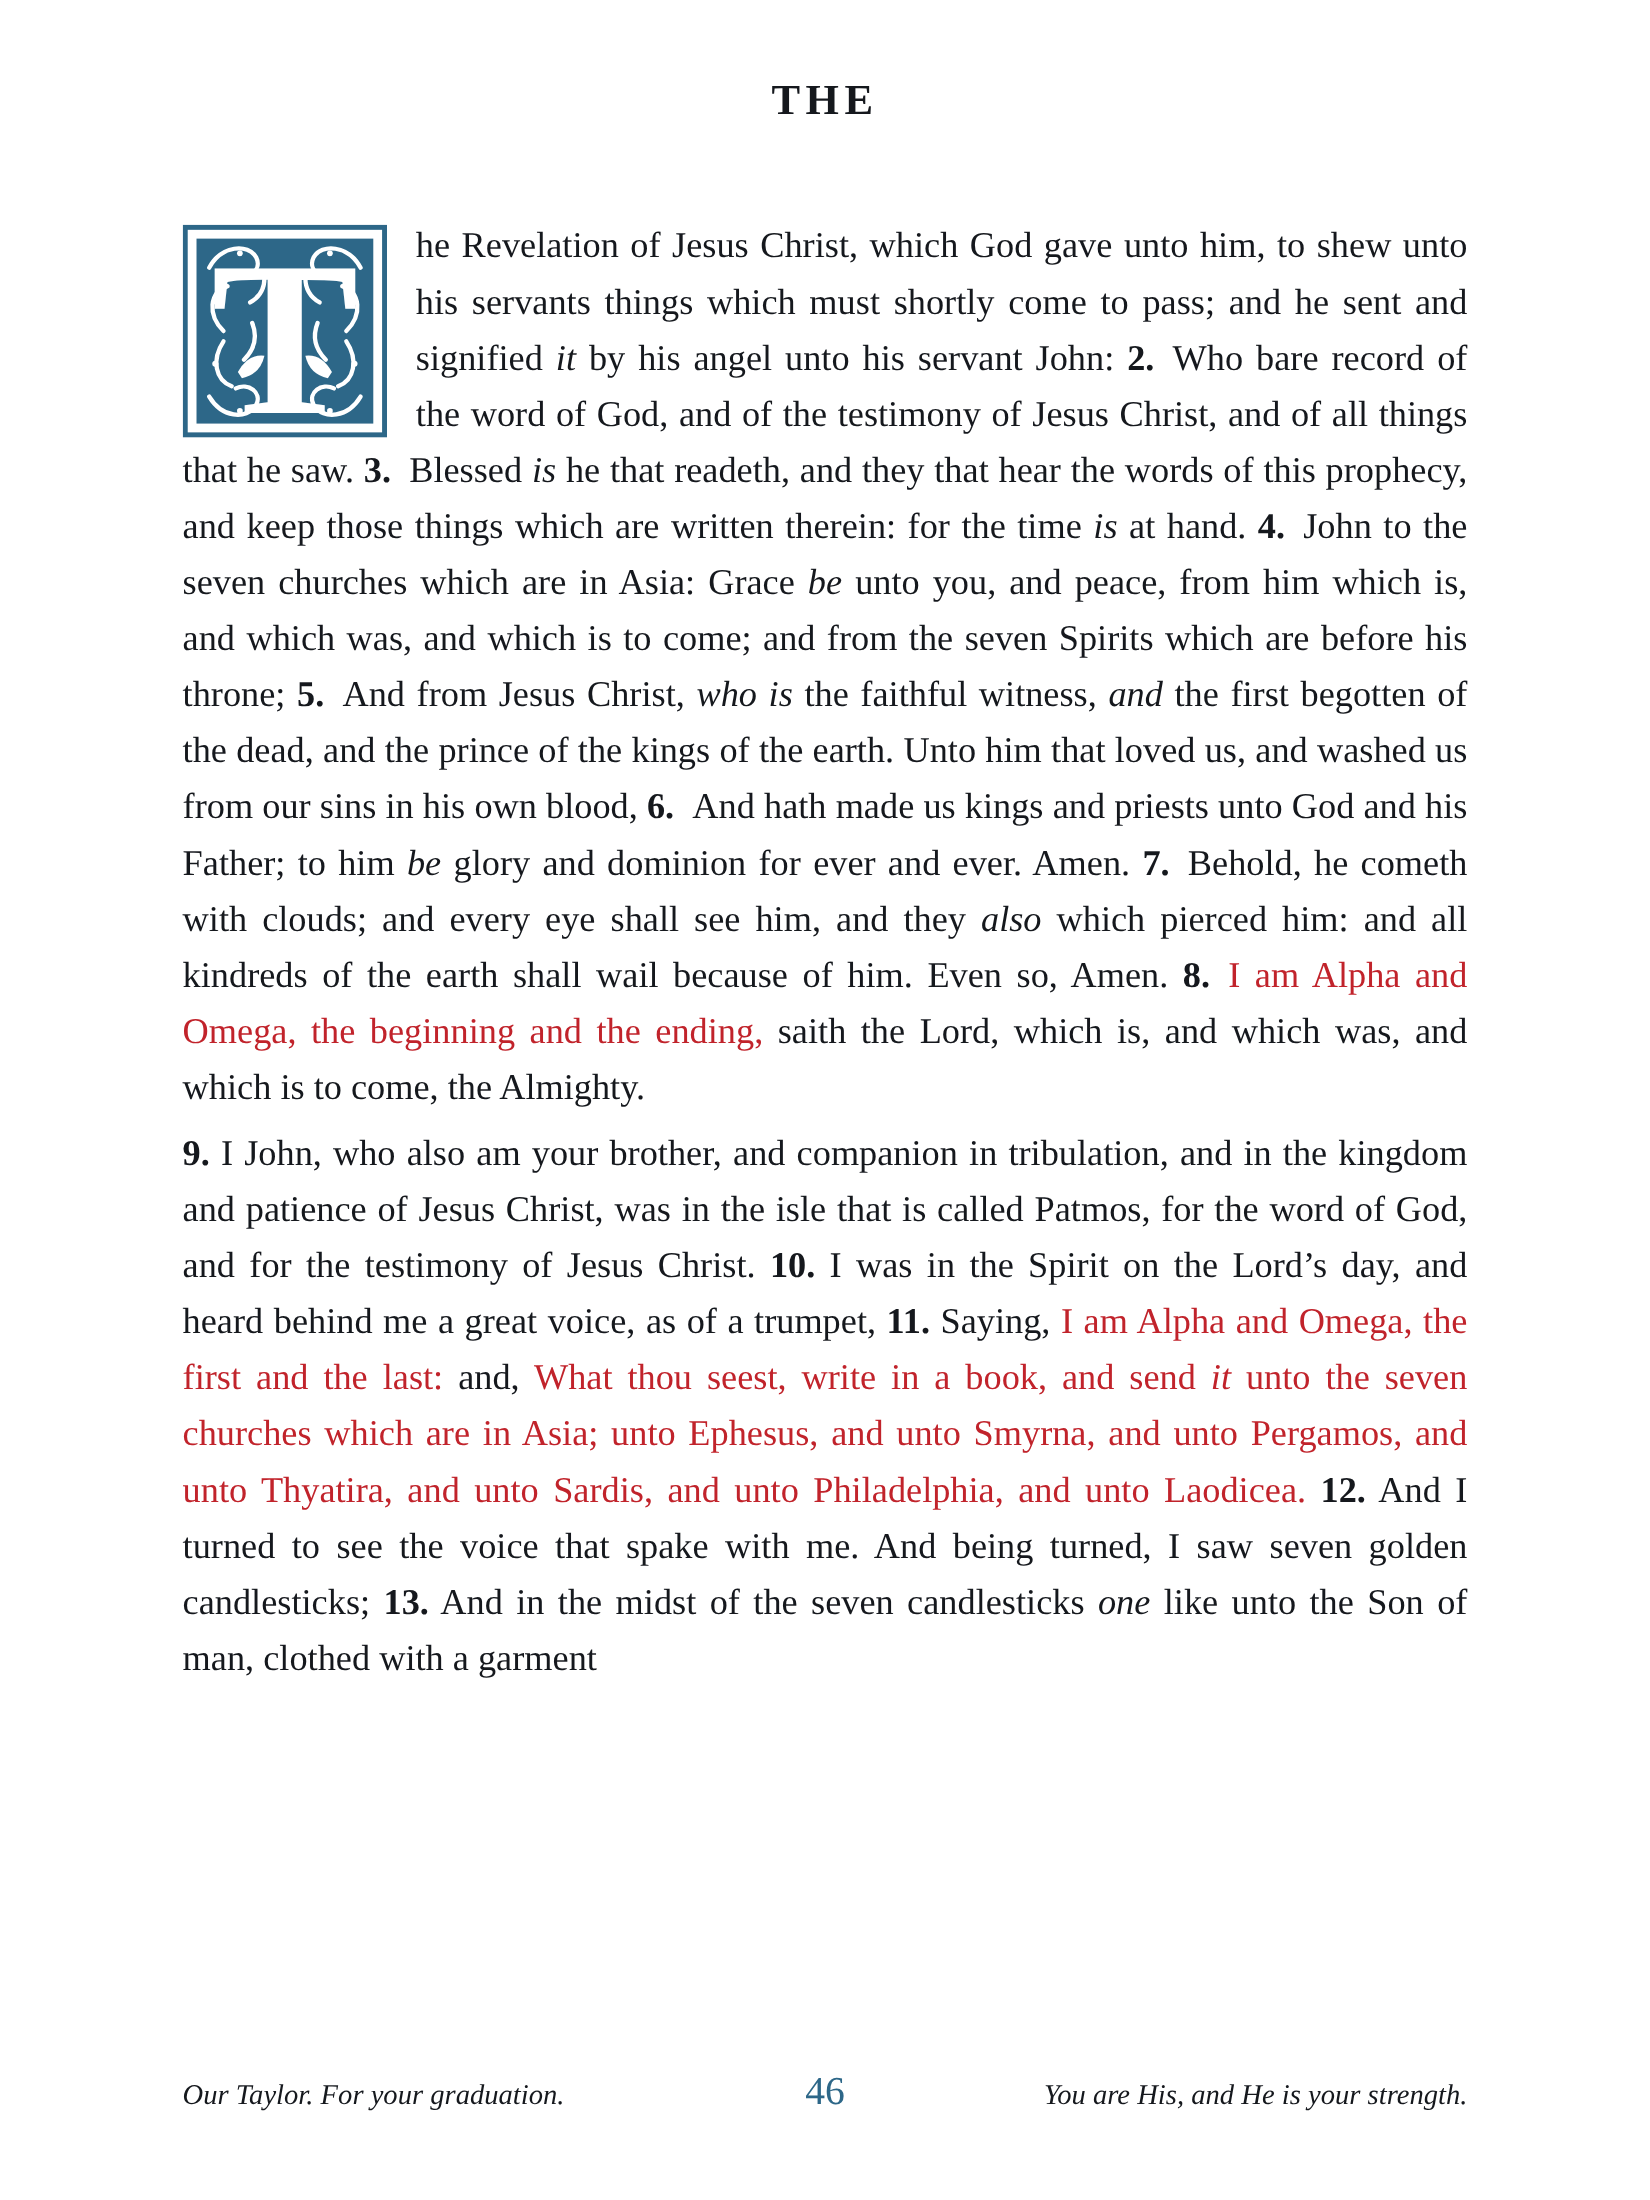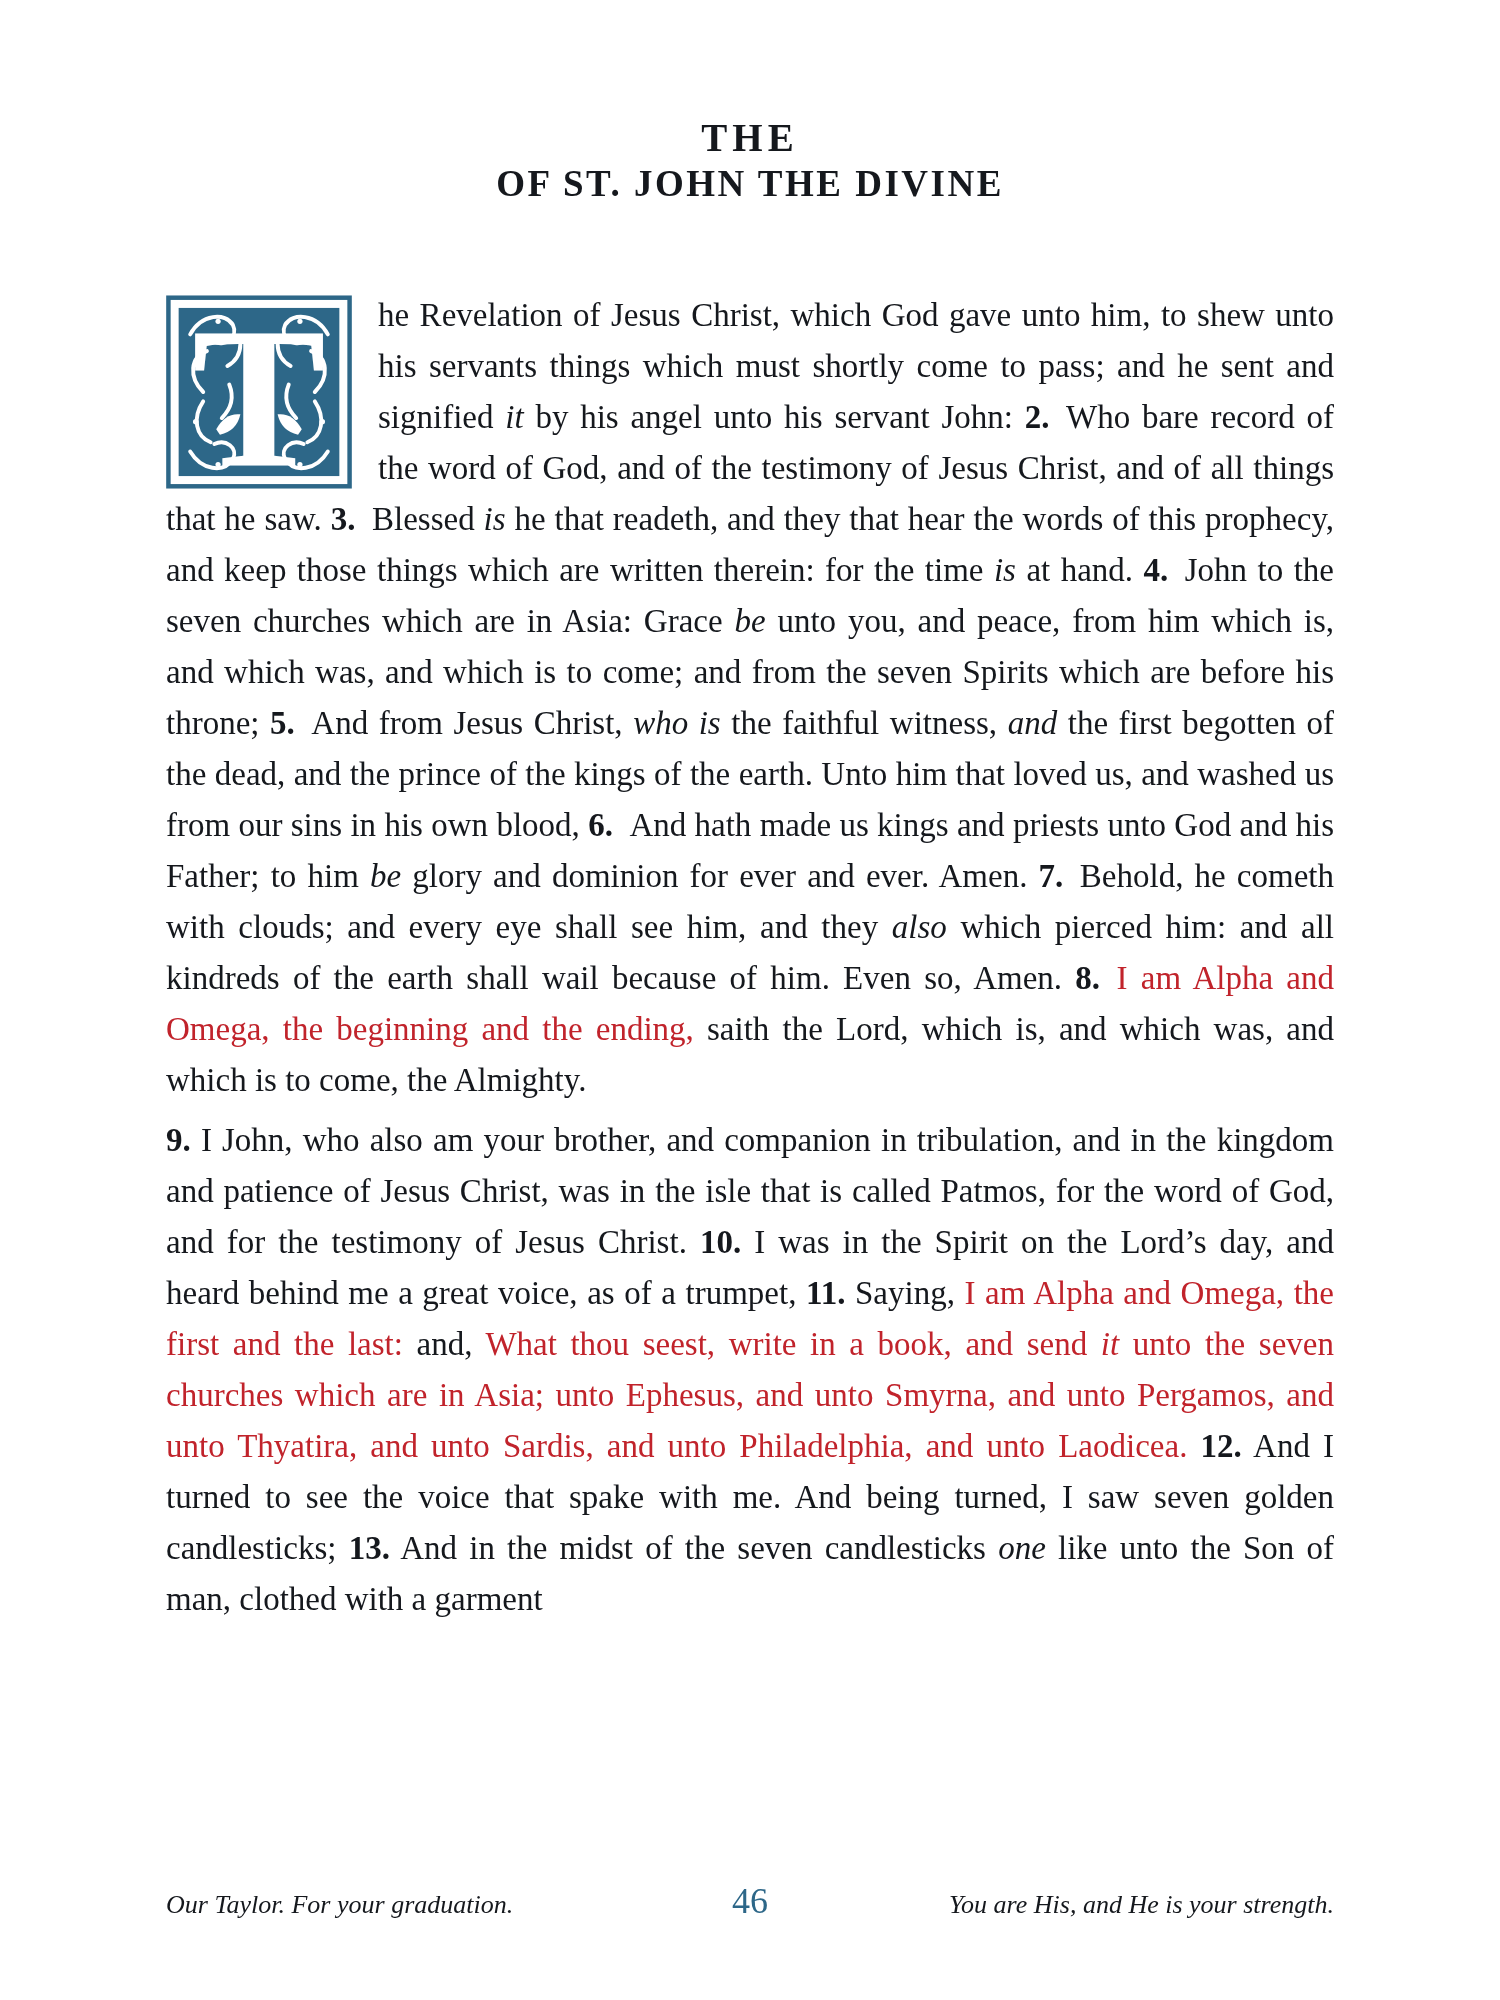--- a/index.html
+++ b/index.html
@@ -11,21 +11,21 @@
   html,body{margin:0;padding:0;background:#fff;}
   .page{
     width:1500px;height:2000px;background:var(--paper);
     position:relative;box-sizing:border-box;
     font-family:"Liberation Serif",serif;color:var(--ink);
     overflow:hidden;
   }
   .content{padding:0 166px;}
   header{text-align:center;}
   .kicker{
-    padding-top:118px;font-size:39px;font-weight:bold;
+    padding-top:72px;font-size:39px;font-weight:bold;
     letter-spacing:5px;line-height:1;color:var(--ink);
   }
   .title{
     margin:10px 0 0;font-size:88px;font-weight:bold;
     letter-spacing:3px;line-height:1;color:var(--blue);
   }
   .subtitle{
     margin-top:8px;font-size:37px;font-weight:bold;
     letter-spacing:2.5px;line-height:1;color:var(--ink);
   }
@@ -58,21 +58,20 @@
   }
 </style>
 </head>
 <body>
 
 <div class="page">
   <div class="content">
 
     <header>
       <div class="kicker">THE</div>
-      <div class="subtitle">OF ST. JOHN THE DIVINE</div>
     </header>
 
     <main>
       <p class="verse-paragraph">
         <span class="dropcap">
           <svg viewBox="0 0 100 104" xmlns="http://www.w3.org/2000/svg">
             <rect x="1.3" y="1.3" width="97.4" height="101.4" fill="none" stroke="var(--blue)" stroke-width="2.4"></rect>
             <rect x="6.8" y="6.8" width="86.4" height="90.4" fill="var(--blue)"></rect>
             <g stroke="#ffffff" fill="none" stroke-width="2.1" stroke-linecap="round">
               <path d="M13,21 C19,10 32,9 36,16 C39,22 32,28 26,25"></path>

